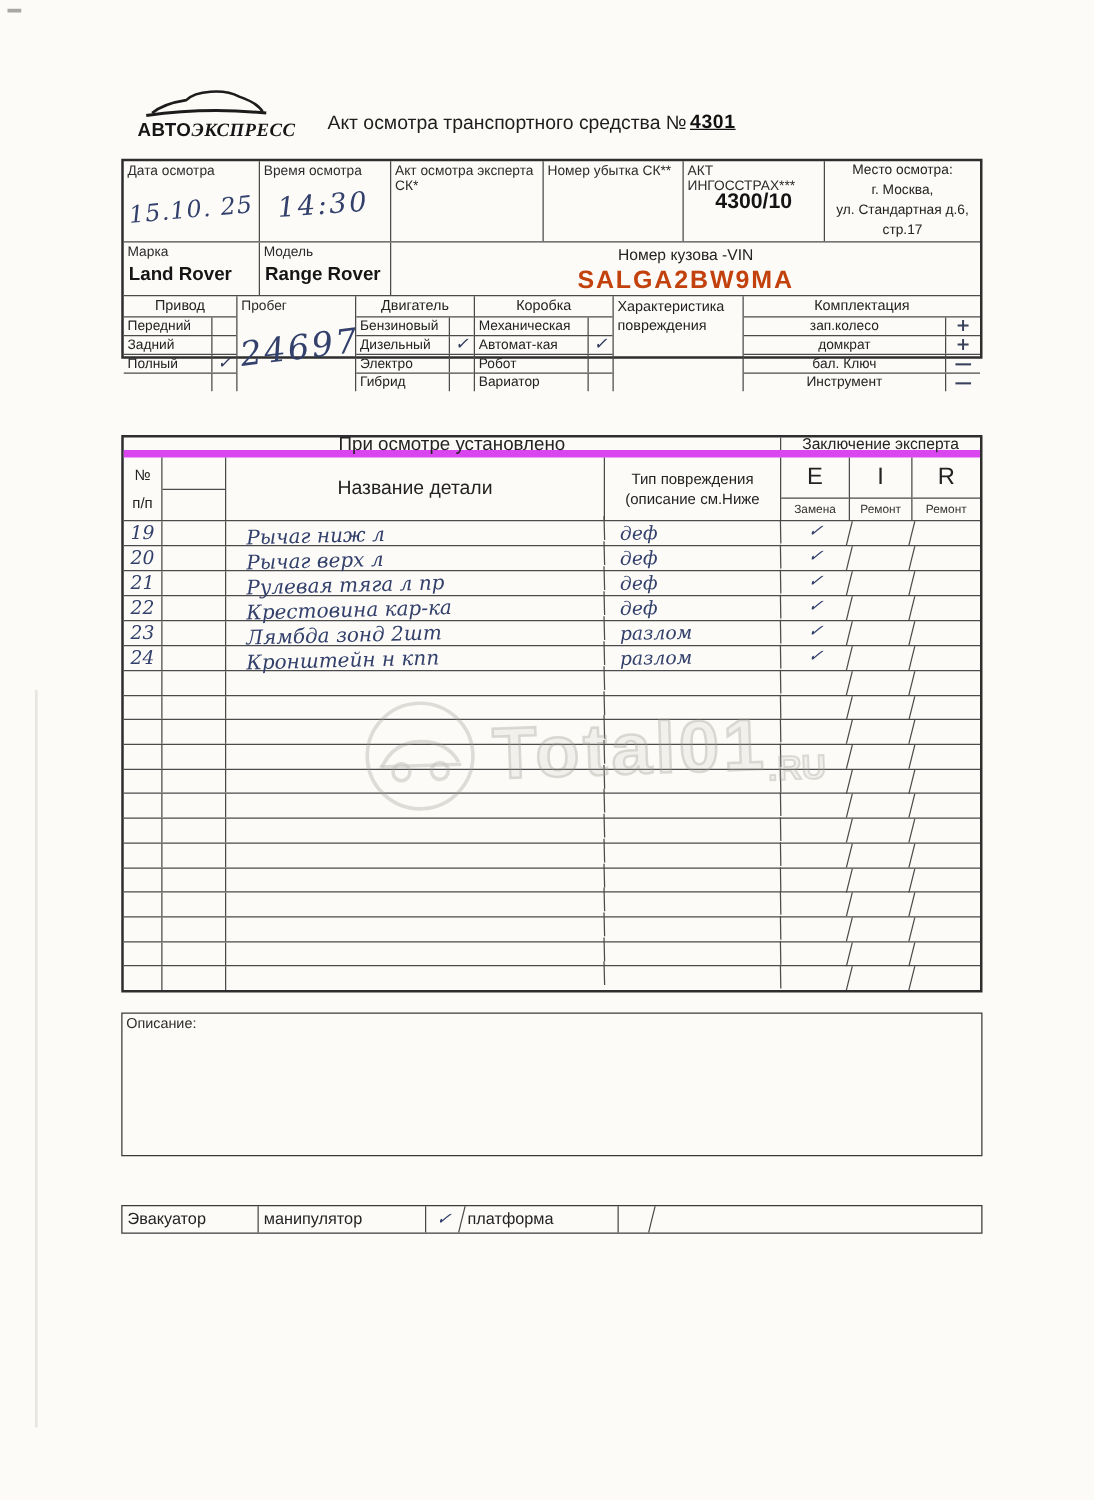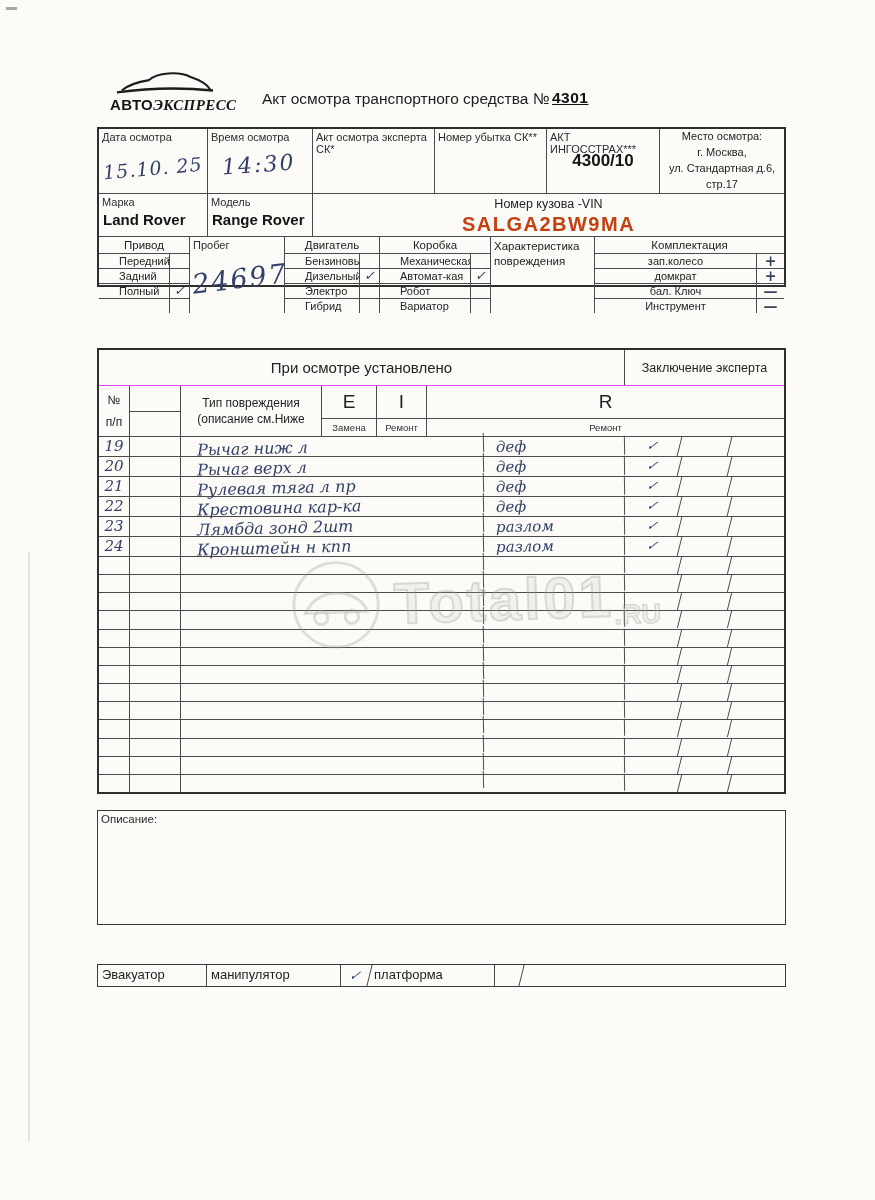--- a/index.html
+++ b/index.html
@@ -40,31 +40,31 @@
   .bold-val { font-size:15px; font-weight:bold; color:#151515; padding:3px 0 0 4px; }
   .vin-lbl { font-size:12.5px; padding-top:3px; }
   .vin-val { font-size:20px; font-weight:bold; letter-spacing:1.5px; color:#c2410c; padding-top:2px; }
 
   
   .ab { display:flex; flex-direction:column; }
   .ab-head { height:17px; border-bottom:1px solid #4b4b4b; font-size:11.5px; text-align:center; line-height:16px; }
   .ab-rows { flex:1; display:flex; flex-direction:column; }
   .ab-row { flex:1; display:flex; border-bottom:1px solid #4b4b4b; }
   .ab-row:last-child { border-bottom:none; }
-  .ab-lbl { flex:1; font-size:11px; padding:1px 0 0 20px; white-space:nowrap; overflow:hidden; }
+  .ab-lbl { flex:1; font-size:11px; padding:1px 0 0 3px; white-space:nowrap; overflow:hidden; }
   .ab-chk { width:20px; border-left:1px solid #4b4b4b; text-align:center; }
   .b-drive{width:91px;} .b-mileage{width:95px; position:relative;} .b-engine{width:95px;} .b-gear{width:111px;} .b-char{width:104px;} .b-equip{flex:1;}
   .hw-mileage { position:absolute; left:2px; top:26px; font-size:27px; transform:rotate(-7deg); letter-spacing:2px; white-space:nowrap; }
   .char-lines { font-size:11.5px; padding:2px 0 0 3px; line-height:1.3; }
   .eq-lbl { flex:1; font-size:11px; text-align:center; padding-top:1px; }
   .eq-mark { width:28px; border-left:1px solid #4b4b4b; text-align:center; font-size:14px; line-height:14px; }
 
   
   .t-main { position:absolute; left:97px; top:348px; width:689px; height:446px; border:2px solid #2e2e2e; display:flex; flex-direction:column; }
-  .g-row { display:flex; height:36px; border-bottom:1px solid #d946ef;text-align:center; }
+  .g-row { display:flex; height:16px; border-bottom:6px solid #d946ef;text-align:center; }
   .g-left { width:526px; border-right:1px solid #4b4b4b; font-size:15px; display:flex; align-items:center; justify-content:center; }
   .g-right { flex:1; font-size:12.5px; display:flex; align-items:center; justify-content:center; }
   .s-row { display:flex; height:51px; border-bottom:1px solid #4b4b4b; }
   .s-num { width:31px; border-right:1px solid #4b4b4b; display:flex; flex-direction:column; justify-content:space-around; align-items:center; font-size:12px; padding:3px 0; }
   .s-sub { width:51px; border-right:1px solid #4b4b4b; display:flex; flex-direction:column; }
   .s-sub > div:first-child { flex:1; border-bottom:1px solid #4b4b4b; }
   .s-sub > div:last-child { flex:1; }
   .s-part { width:303px; border-right:1px solid #4b4b4b; display:flex; align-items:center; justify-content:center; font-size:15.5px; }
   .s-dmg { width:141px; border-right:1px solid #4b4b4b; display:flex; flex-direction:column; align-items:center; justify-content:center; font-size:12px; line-height:1.35; }
   .s-eir { flex:1; display:flex; }
@@ -273,20 +273,21 @@
     </div>
     <div class="s-row">
       <div class="s-num">
         <div>№</div>
         <div>п/п</div>
       </div>
       <div class="s-sub">
           <div></div>
           <div></div>
         </div>
+      <div class="s-part">Название детали</div>
       <div class="s-dmg">
         <div>Тип повреждения</div>
         <div>(описание см.Ниже</div>
       </div>
       <div class="s-eir">
         <div class="s-e w-e">
           <div class="letter">E</div>
           <div class="small">Замена</div>
         </div>
         <div class="s-e w-i">

